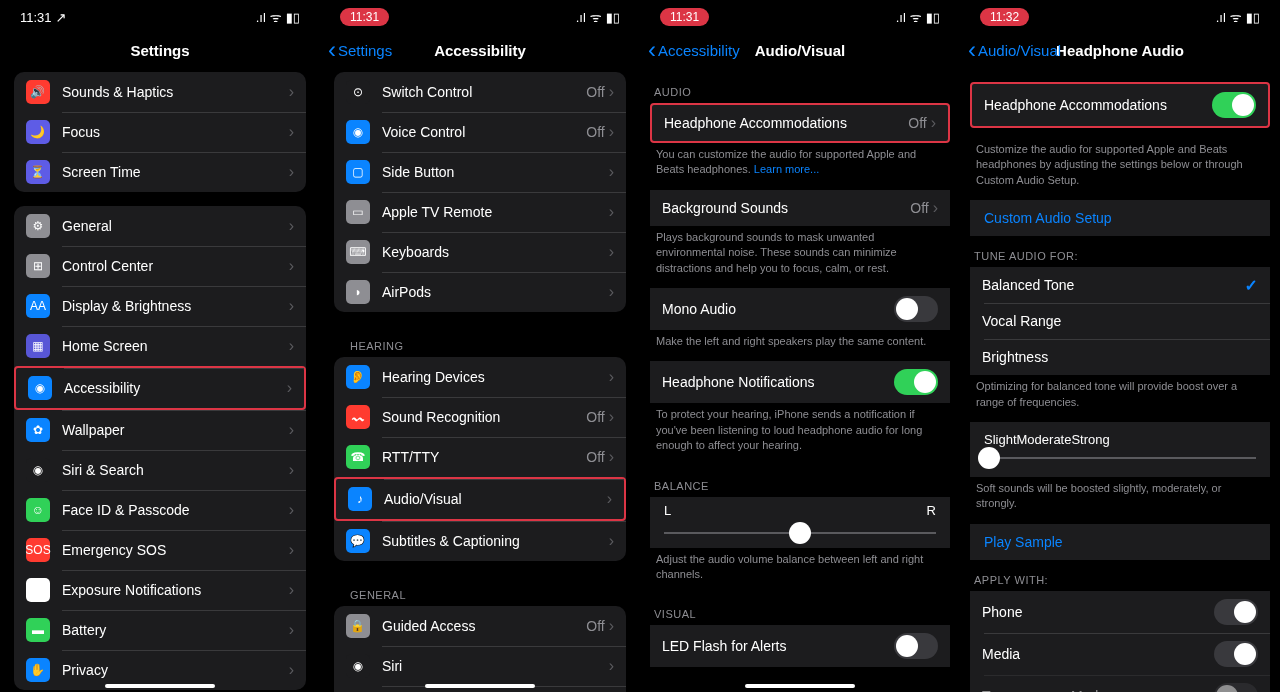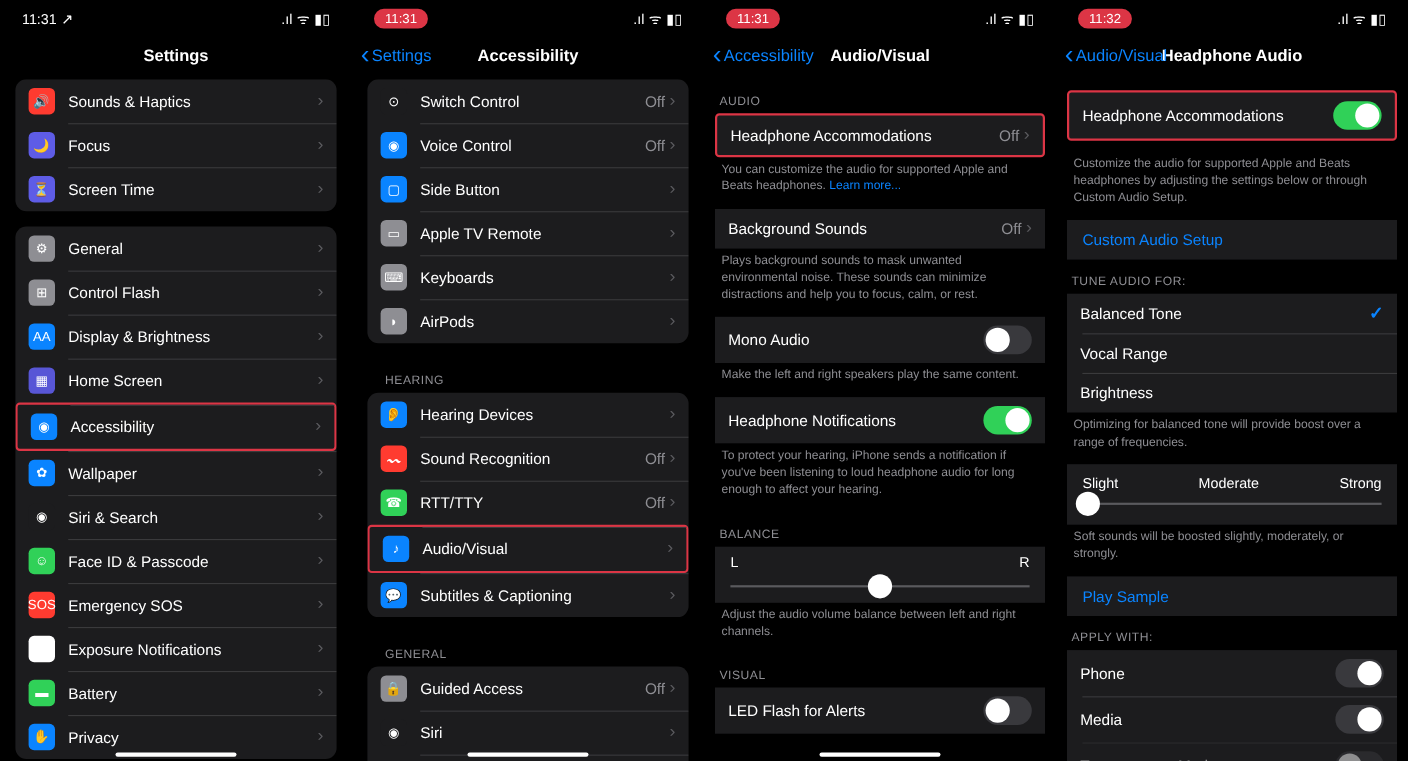--- a/index.html
+++ b/index.html
@@ -27,21 +27,21 @@
 .toggle { width: 44px; height: 26px; background: #39393d; border-radius: 13px; position: relative; cursor: pointer; }
 .toggle.on { background: #30d158; }
 .toggle-knob { width: 22px; height: 22px; background: #fff; border-radius: 50%; position: absolute; top: 2px; left: 2px; transition: left 0.2s; }
 .toggle.on .toggle-knob { left: 20px; }
 .footer-text { color: #8e8e93; font-size: 11px; padding: 4px 16px 12px 16px; line-height: 1.4; }
 .highlight-red { border: 2px solid #dc3545; border-radius: 4px; }
 .home-indicator { position: absolute; bottom: 4px; left: 50%; transform: translateX(-50%); width: 110px; height: 4px; background: #fff; border-radius: 2px; }
 .link-text { color: #0a84ff; font-size: 14px; padding: 10px 14px; cursor: pointer; border-radius: 16px; }
 .checkmark { color: #0a84ff; font-size: 16px; font-weight: bold; }
 .slider-container { padding: 10px 14px; }
-.slider-labels { display: flex; justify-content: space-between; color: #fff; font-size: 13px; margin-bottom: 10px; }
+.slider-labels { display: flex; color: #fff; font-size: 13px; margin-bottom: 10px; }
 .slider-track { height: 2px; background: #5a5a5e; position: relative; margin: 8px 0; }
 .slider-thumb { width: 22px; height: 22px; background: #fff; border-radius: 50%; position: absolute; top: -10px; }
 .balance-labels { display: flex; justify-content: space-between; color: #fff; font-size: 13px; padding: 0 14px 6px; }
 .content-scroll { height: calc(100% - 72px); overflow: hidden; }
 </style>
 </head>
 <body>
 
 <div class="screen">
   <div class="status-bar">
@@ -81,21 +81,21 @@
       </div>
       <div class="group">
         <div class="cell">
     <div class="cell-icon" style="background:#8e8e93">⚙</div>
     <span class="cell-label">General</span>
 
     <span class="chevron">›</span>
   </div>
         <div class="cell">
     <div class="cell-icon" style="background:#8e8e93">⊞</div>
-    <span class="cell-label">Control Flash</span>
+    <span class="cell-label">Control Center</span>
 
     <span class="chevron">›</span>
   </div>
         <div class="cell">
     <div class="cell-icon" style="background:#0a84ff">AA</div>
     <span class="cell-label">Display &amp; Brightness</span>
 
     <span class="chevron">›</span>
   </div>
         <div class="cell">

